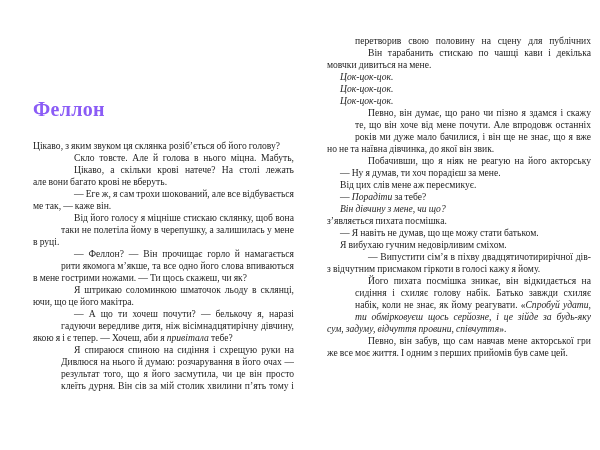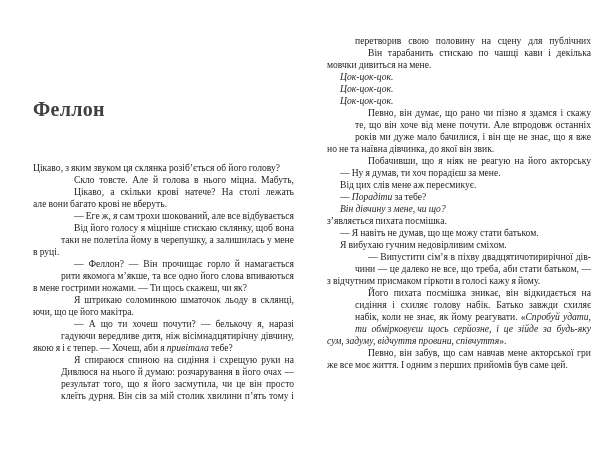--- a/index.html
+++ b/index.html
@@ -26,30 +26,30 @@
   .page-left  { left: 33px;  width: 261px; }
   .page-right { left: 327px; width: 264px; }
 
   .chapter-title {
     position: absolute;
     top: 98px;
     left: 0;
     margin: 0;
     font-size: 20px;
     font-weight: bold;
-    color: #404040;
+    color: #8b5cf6;
     letter-spacing: 0.3px;
   }
 
   .body-text {
     position: absolute;
     left: 0;
     right: 0;
   }
-  .page-left  .body-text { top: 162px; }
+  .page-left  .body-text { top: 140px; }
   .page-right .body-text { top: 35px; }
 
   .line {
     font-size: 9.6px;
     line-height: 12px;
     height: 12px;
     color: #1e1e1e;
     word-spacing: -0.3px;
     overflow: hidden;
     white-space: nowrap;
@@ -92,20 +92,21 @@
 
   <section class="page page-left">
     <h1 class="chapter-title">Феллон</h1>
 
     <div class="body-text" id="left-lines">
         <div class="line">Цікаво, з яким звуком ця склянка розіб’ється об його голову?</div>
         <div class="line indent fill">Скло товсте. Але й голова в нього міцна. Мабуть, ГЕПНЕ</div>
         <div class="line indent fill">Цікаво, а скільки крові натече? На столі лежать серветки,</div>
         <div class="line">але вони багато крові не вберуть.</div>
         <div class="line indent fill">— Еге ж, я сам трохи шокований, але все відбувається са-</div>
+        <div class="line">ме так, — каже він.</div>
         <div class="line indent fill">Від його голосу я міцніше стискаю склянку, щоб вона все-</div>
         <div class="line fill">таки не полетіла йому в черепушку, а залишилась у мене</div>
         <div class="line">в руці.</div>
         <div class="line indent fill">— Феллон? — Він прочищає горло й намагається гово-</div>
         <div class="line fill">рити якомога м’якше, та все одно його слова впиваються</div>
         <div class="line">в мене гострими ножами. — Ти щось скажеш, чи як?</div>
         <div class="line indent fill">Я штрикаю соломинкою шматочок льоду в склянці, уявля-</div>
         <div class="line">ючи, що це його макітра.</div>
         <div class="line indent fill">— А що ти хочеш почути? — белькочу я, наразі більше на-</div>
         <div class="line fill">гадуючи вередливе дитя, ніж вісімнадцятирічну дівчину,</div>
@@ -138,21 +139,20 @@
         <div class="line">но не та наївна дівчинка, до якої він звик.</div>
         <div class="line indent fill">Побачивши, що я ніяк не реагую на його акторську гру, він</div>
         <div class="line indent">— Ну я думав, ти хоч порадієш за мене.</div>
         <div class="line indent">Від цих слів мене аж пересмикує.</div>
         <div class="line indent">— <i>Порадіти</i> за тебе?</div>
         <div class="line indent"><i>Він дівчину з мене, чи що?</i></div>
         <div class="line">з’являється пихата посмішка.</div>
         <div class="line indent">— Я навіть не думав, що ще можу стати батьком.</div>
         <div class="line indent">Я вибухаю гучним недовірливим сміхом.</div>
         <div class="line indent fill">— Випустити сім’я в піхву двадцятичотирирічної дів-</div>
-        <div class="line fill">чини — це далеко не все, що треба, аби стати батьком, —</div>
         <div class="line">з відчутним присмаком гіркоти в голосі кажу я йому.</div>
         <div class="line indent fill">Його пихата посмішка зникає, він відкидається на спинку</div>
         <div class="line fill">сидіння і схиляє голову набік. Батько завжди схиляє голову</div>
         <div class="line fill">набік, коли не знає, як йому реагувати. «<i>Спробуй удати, ніби</i></div>
         <div class="line fill"><i>ти обмірковуєш щось серйозне, і це зійде за будь-яку емоцію:</i></div>
         <div class="line"><i>сум, задуму, відчуття провини, співчуття</i>».</div>
         <div class="line indent fill">Певно, він забув, що сам навчав мене акторської гри май-</div>
         <div class="line">же все моє життя. І одним з перших прийомів був саме цей.</div>
       </div>
 

